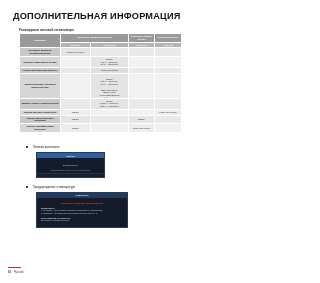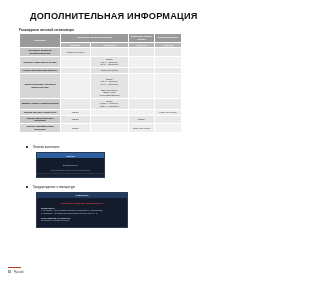--- a/index.html
+++ b/index.html
@@ -5,21 +5,21 @@
   html,body{margin:0;padding:0;}
   body{
     width:200px;height:283px;background:#ffffff;overflow:hidden;
     font-family:"Liberation Sans", sans-serif;color:#000;
     -webkit-font-smoothing:none;
   }
   .page{position:relative;width:200px;height:283px;box-sizing:border-box;}
 
   
   .title{
-    position:absolute;left:30px;top:11px;
+    position:absolute;left:13px;top:11px;
     font-size:9.2px;font-weight:bold;letter-spacing:0.2px;
     color:#111;white-space:nowrap;
   }
 
   
   .section-caption{
     position:absolute;left:19px;top:27.5px;
     font-size:2.9px;font-weight:bold;color:#2b2b2b;white-space:nowrap;
   }
 

